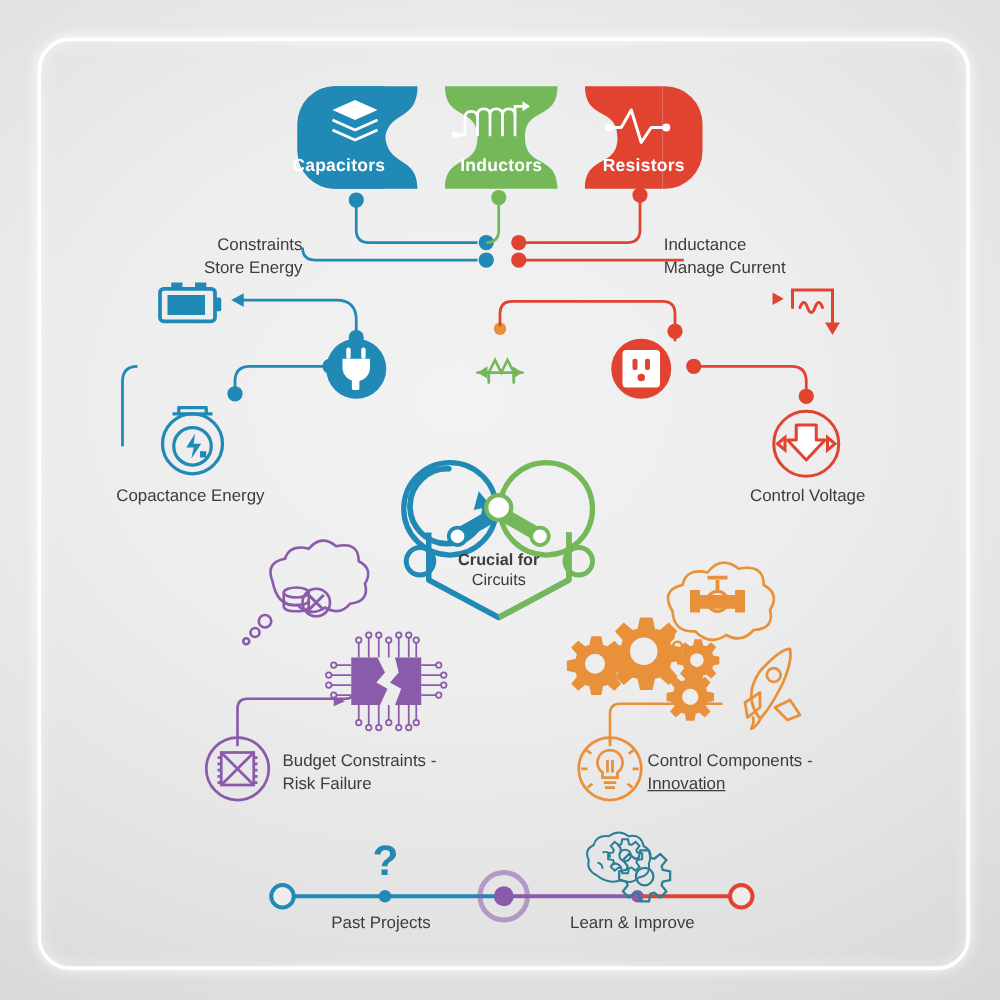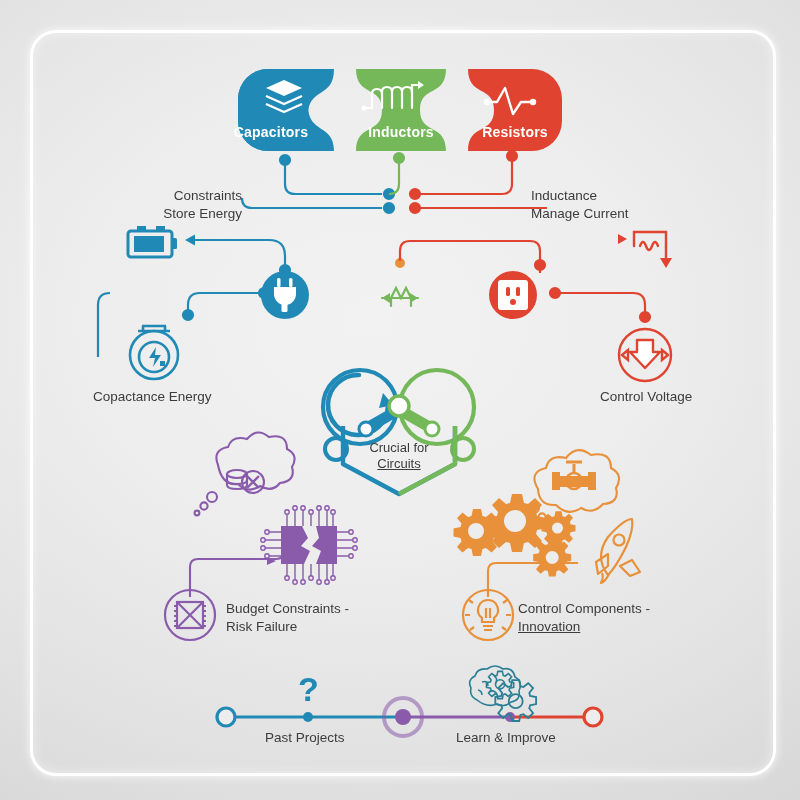--- a/index.html
+++ b/index.html
@@ -321,22 +321,22 @@
   <div class="card-label" style="left:468px;top:124px;width:94px;">Resistors</div>
 
   <div class="txt r" style="left:110px;top:188px;width:132px;">Constraints</div>
   <div class="txt r" style="left:110px;top:206px;width:132px;">Store Energy</div>
   <div class="txt" style="left:531px;top:188px;">Inductance</div>
   <div class="txt" style="left:531px;top:206px;">Manage Current</div>
 
   <div class="txt" style="left:93px;top:389px;">Copactance Energy</div>
   <div class="txt" style="left:600px;top:389px;">Control Voltage</div>
 
-  <div class="txt" style="left:349px;top:440px;width:100px;text-align:center;font-size:13px;">Crucial for</div>
-  <div class="txt" style="left:349px;top:456px;width:100px;text-align:center;font-size:13px;text-decoration:underline;">Circuits</div>
+  <div class="txt" style="left:349px;top:440px;width:100px;text-align:center;font-size:13px;font-weight:bold;">Crucial for</div>
+  <div class="txt" style="left:349px;top:456px;width:100px;text-align:center;font-size:13px;">Circuits</div>
 
   <div class="txt" style="left:226px;top:601px;">Budget Constraints -</div>
   <div class="txt" style="left:226px;top:619px;">Risk Failure</div>
   <div class="txt" style="left:518px;top:601px;">Control Components -</div>
   <div class="txt" style="left:518px;top:619px;text-decoration:underline;">Innovation</div>
 
   <div class="txt" style="left:298px;top:672px;font-size:34px;font-weight:bold;color:#2089b5;line-height:34px;">?</div>
   <div class="txt" style="left:265px;top:730px;">Past Projects</div>
   <div class="txt" style="left:456px;top:730px;">Learn &amp; Improve</div>
 

